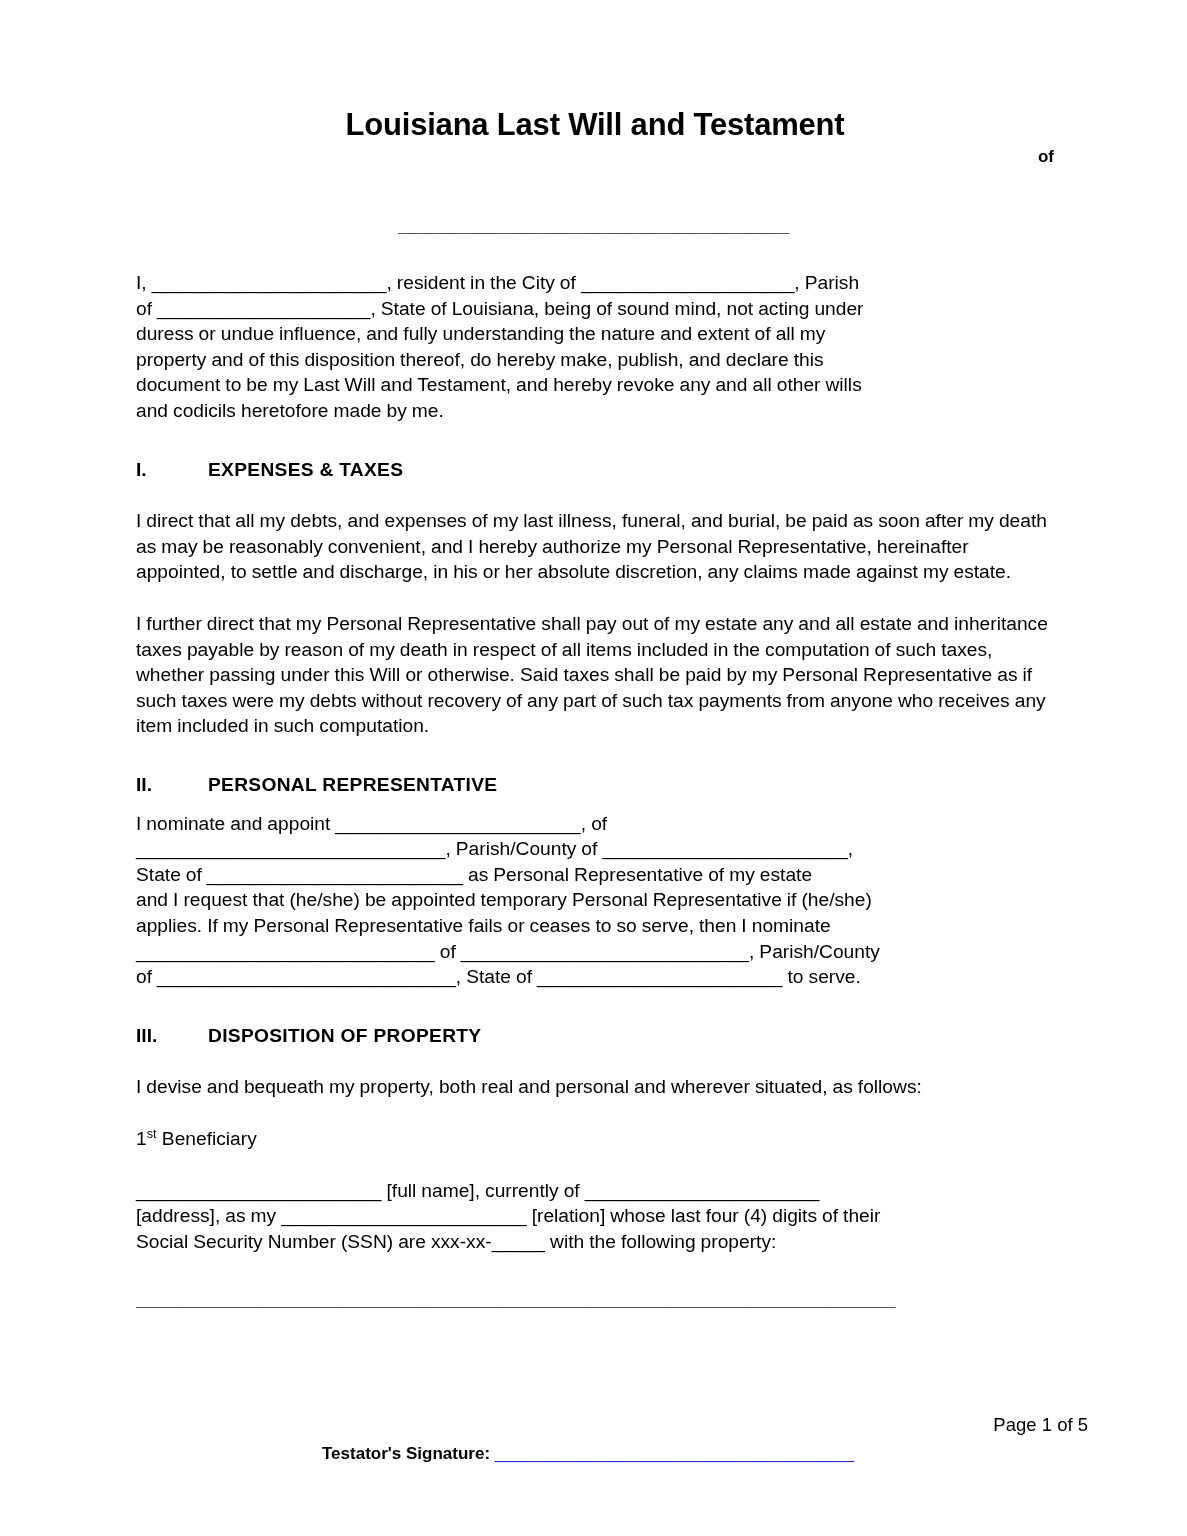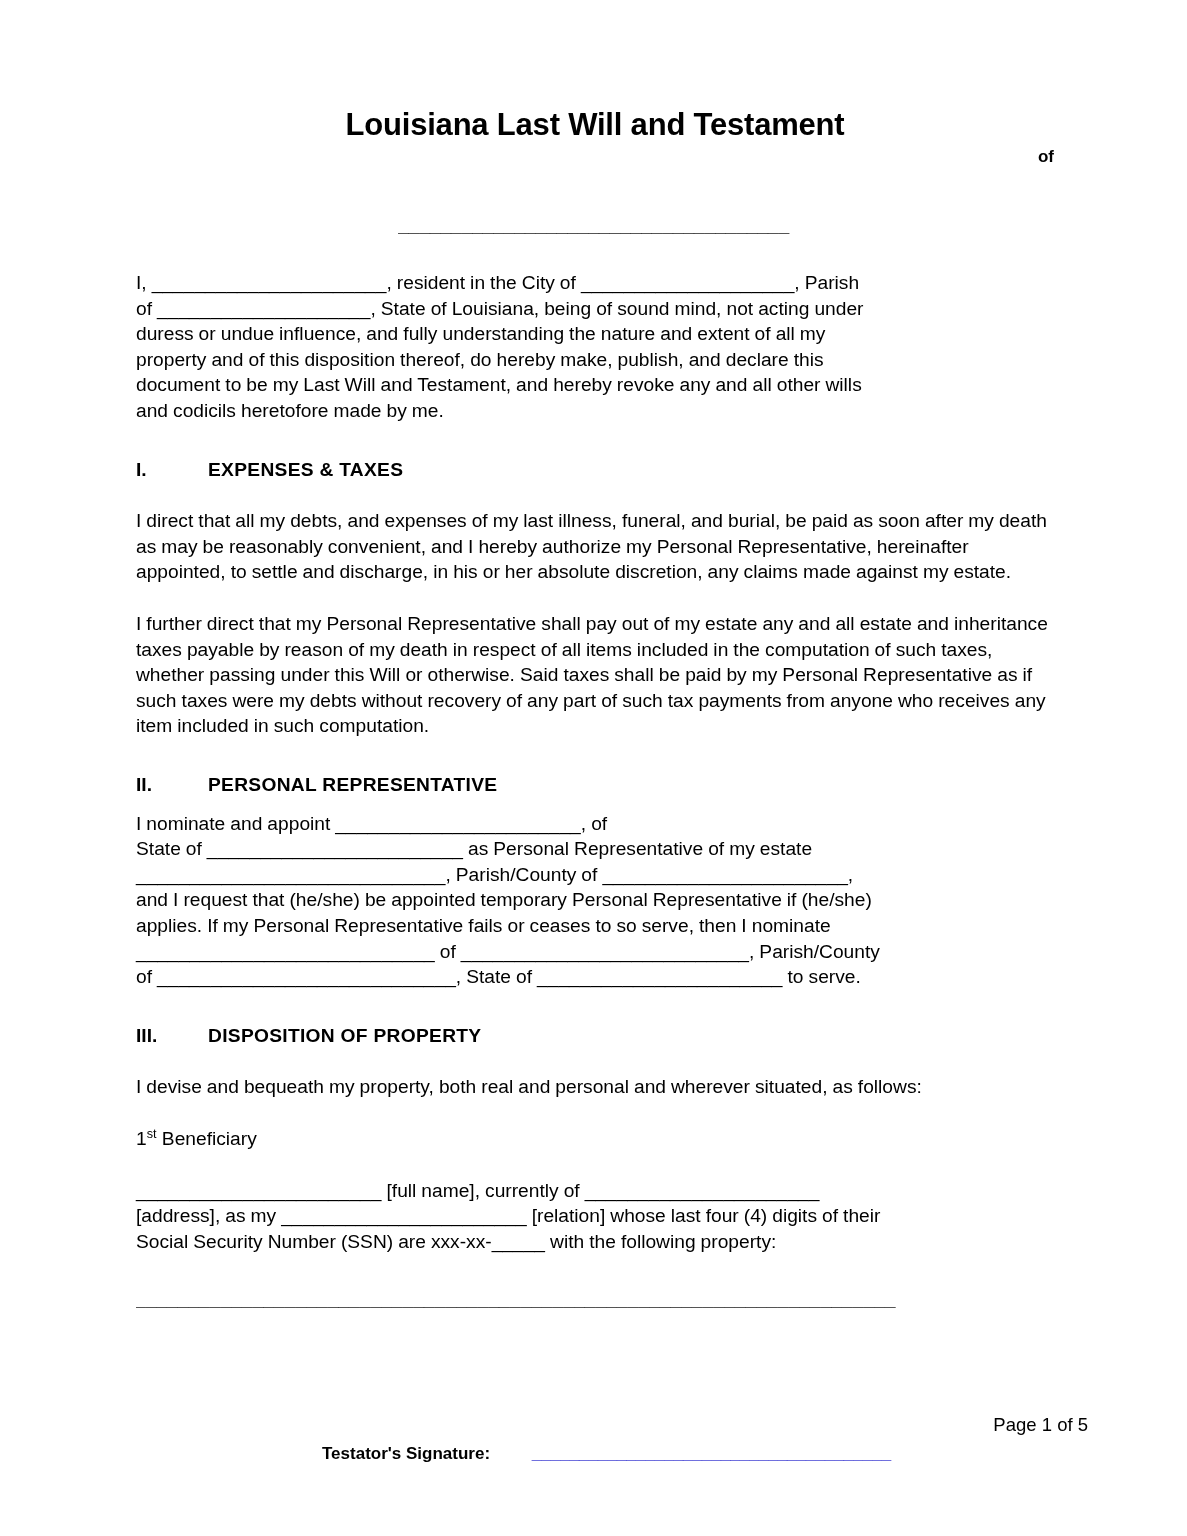--- a/index.html
+++ b/index.html
@@ -122,23 +122,22 @@
     position: absolute;
     left: 322px;
     top: 1444px;
     font-size: 17px;
     font-weight: bold;
     line-height: 1.2;
     white-space: nowrap;
   }
   .sig-line {
     color: #2222cc;
-    font-weight: bold;
+    font-weight: normal;
     letter-spacing: 0px;
-    margin-left: 37px;
   }
 </style>
 </head>
 <body>
 
 <div class="page">
 
   <div class="content">
 
     <h1 class="doc-title">Louisiana Last Will and Testament</h1>
@@ -172,22 +171,22 @@
     <div class="gap-lg"></div>
 
     <div class="section-head">
       <span class="num">II.</span>
       <span class="ttl">PERSONAL REPRESENTATIVE</span>
     </div>
 
     <div class="gap-sm"></div>
 
     <div class="body-para">I nominate and appoint _______________________, of</div>
+    <div class="body-para">_____________________________, Parish/County of _______________________,</div>
     <div class="body-para">State of ________________________ as Personal Representative of my estate</div>
-    <div class="body-para">_____________________________, Parish/County of _______________________,</div>
     <div class="body-para">and I request that (he/she) be appointed temporary Personal Representative if (he/she)</div>
     <div class="body-para">applies. If my Personal Representative fails or ceases to so serve, then I nominate</div>
     <div class="body-para">____________________________ of ___________________________, Parish/County</div>
     <div class="body-para">of ____________________________, State of _______________________ to serve.</div>
 
     <div class="gap-lg"></div>
 
     <div class="section-head">
       <span class="num">III.</span>
       <span class="ttl">DISPOSITION OF PROPERTY</span>

